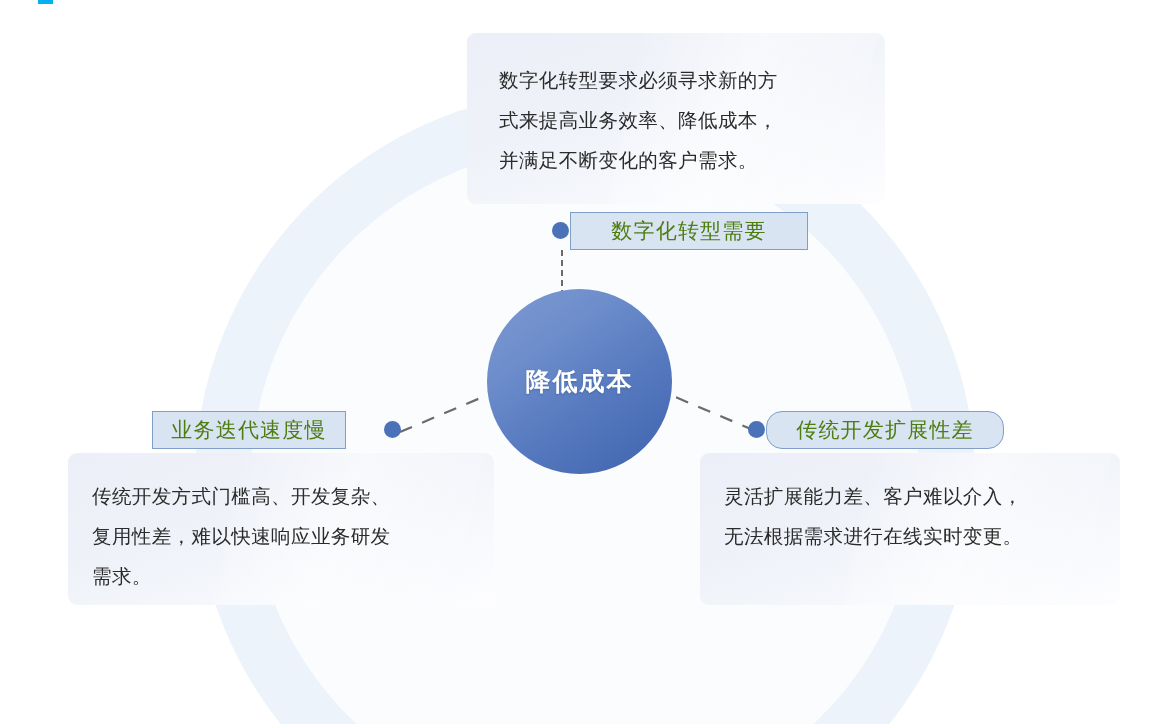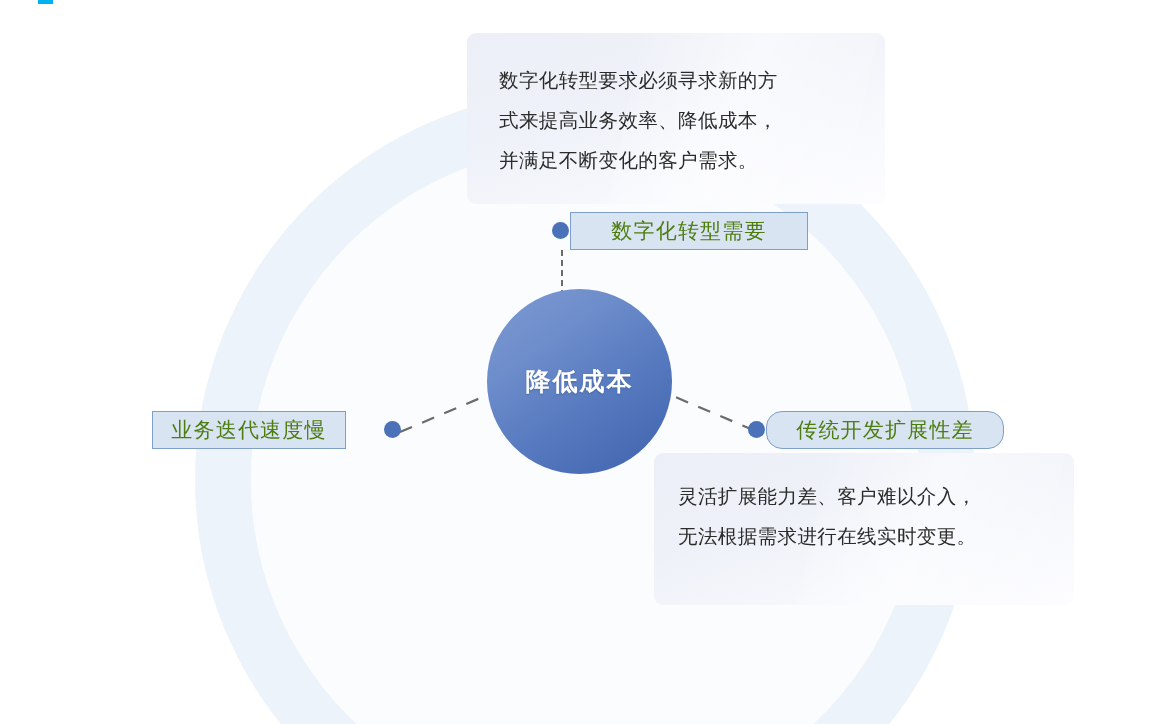--- a/index.html
+++ b/index.html
@@ -90,21 +90,21 @@
 
   #card-left {
     left: 68px;
     top: 453px;
     width: 426px;
     height: 152px;
   }
   #card-left .card-text { padding: 24px 0 0 24px; }
 
   #card-right {
-    left: 654px;
+    left: 700px;
     top: 453px;
     width: 420px;
     height: 152px;
   }
   #card-right .card-text { padding: 24px 0 0 24px; }
 
   
   .chip {
     position: absolute;
     box-sizing: border-box;
@@ -191,20 +191,25 @@
   <div class="bg-ring"></div>
   <div class="bg-ring-inner-tint"></div>
   <div class="cyan-mark"></div>
 
   <div class="card" id="card-top">
     <div class="card-text">数字化转型要求必须寻求新的方
 式来提高业务效率、降低成本，
 并满足不断变化的客户需求。</div>
   </div>
 
+  <div class="card" id="card-left">
+    <div class="card-text">传统开发方式门槛高、开发复杂、
+复用性差，难以快速响应业务研发
+需求。</div>
+  </div>
 
   <div class="card" id="card-right">
     <div class="card-text">灵活扩展能力差、客户难以介入，
 无法根据需求进行在线实时变更。</div>
   </div>
 
   <div class="dash" id="dash-top"></div>
 
   <svg class="dash" id="dash-left" width="110" height="50" viewBox="0 0 110 50">
     <line x1="0" y1="46" x2="104" y2="2" stroke="#6b6b6b" stroke-width="2.2" stroke-dasharray="13 11" stroke-linecap="butt"></line>

